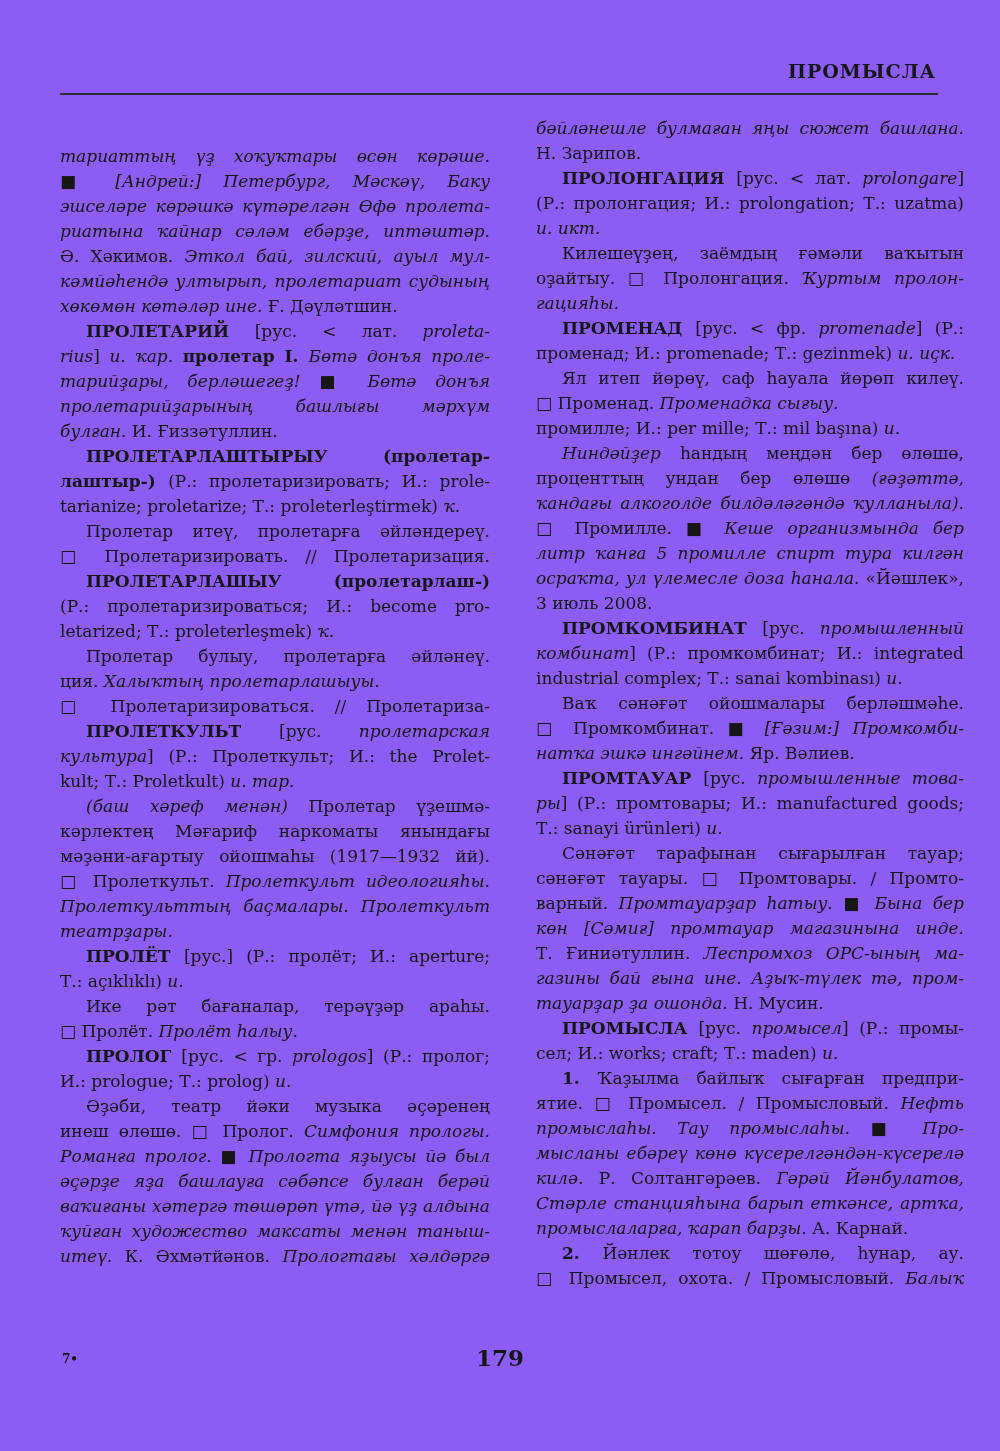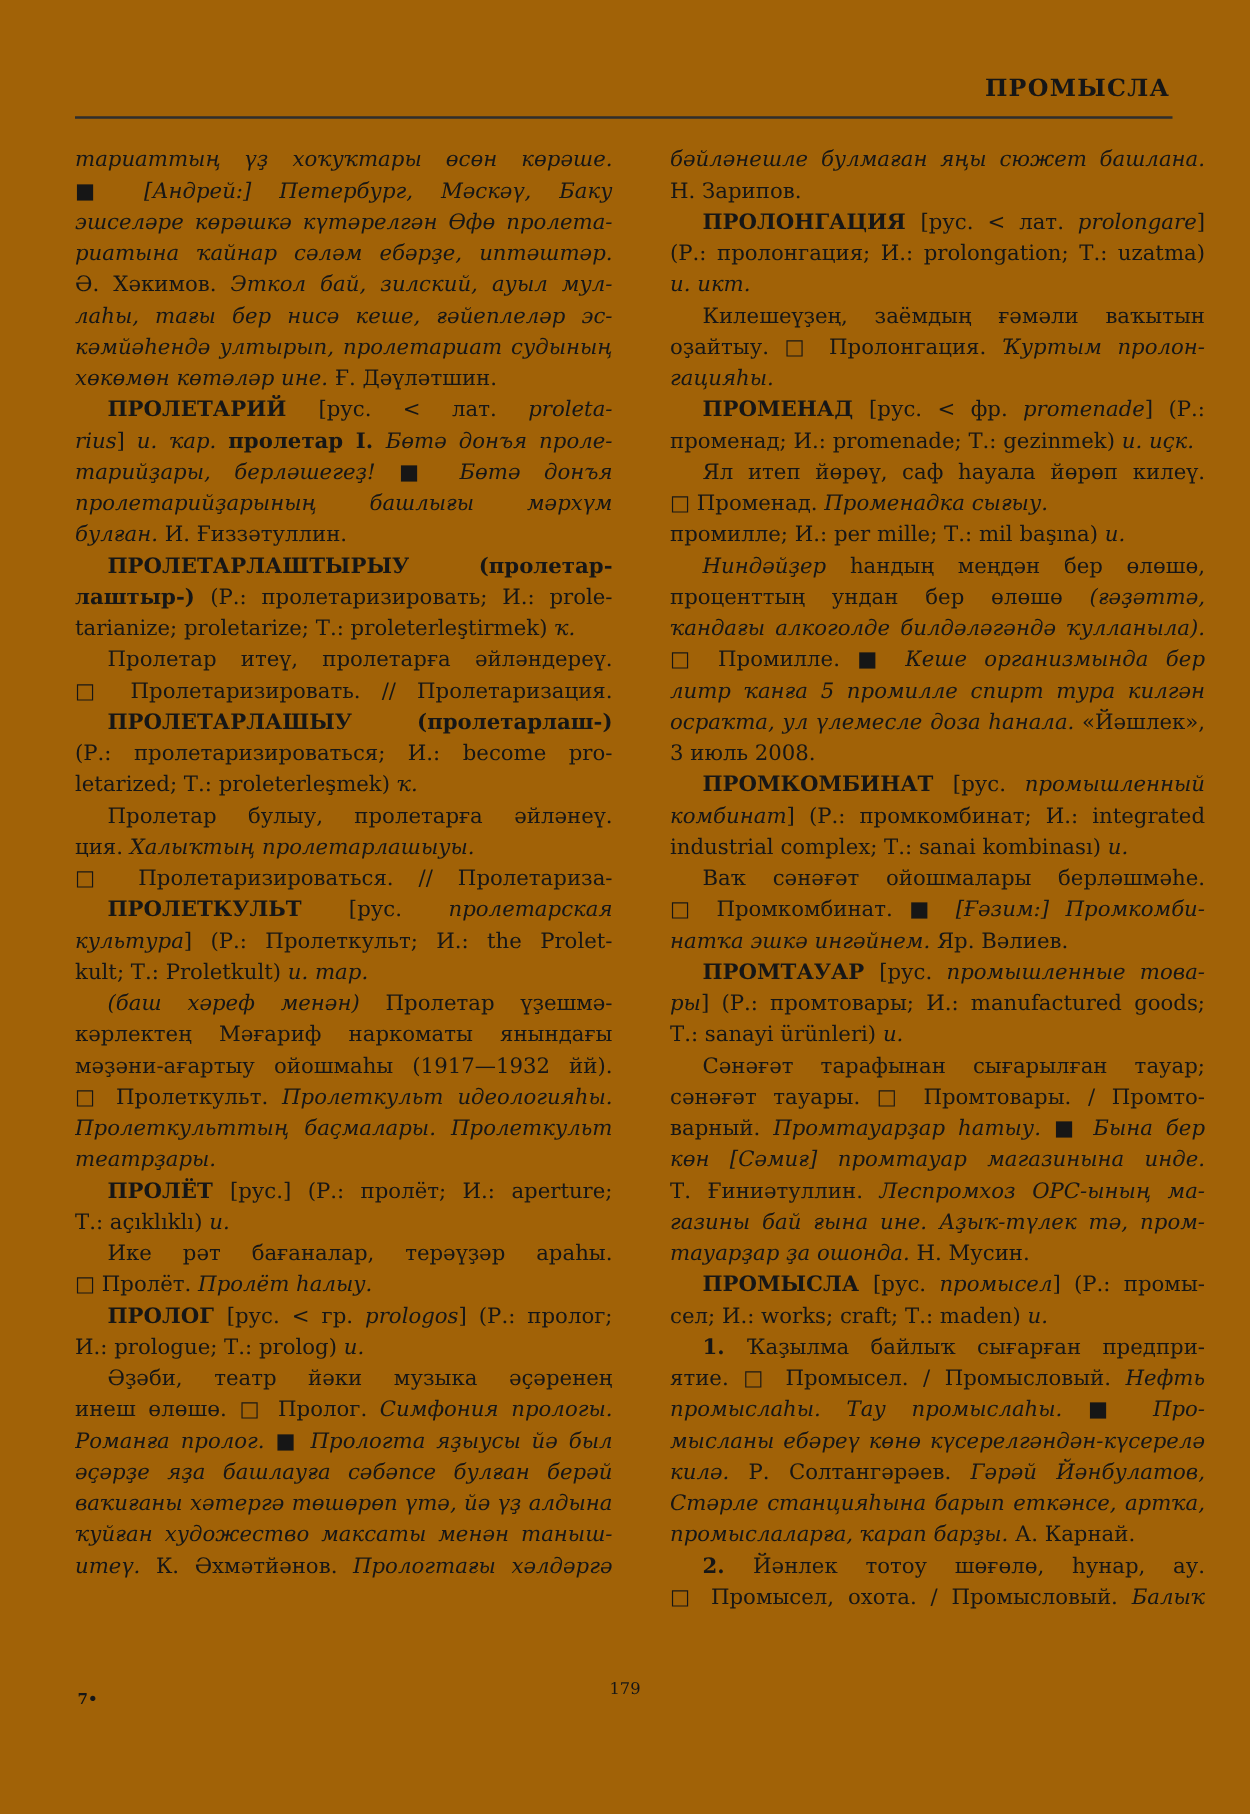--- a/index.html
+++ b/index.html
@@ -1,70 +1,69 @@
 <!DOCTYPE html>
 <html><head>
 <meta charset="utf-8">
 <style>
   html,body { margin:0; padding:0; background:#ffffff; }
   .page {
     position:relative;
     width:1000px; height:1451px;
-    background:#a16207;
+    background:#8b5cf6;
     color:#161616;
     font-family:"DejaVu Serif","Liberation Serif",serif;
     overflow:hidden;
   }
   .running-head {
     position:absolute; top:60px; right:64px;
     font-weight:bold; font-size:19px; letter-spacing:1px;
   }
   .rule {
     position:absolute; top:93px; left:60px; width:878px; height:0;
     border-top:2px solid #2e2e2e;
   }
   .col {
     position:absolute; top:116px; width:430px;
     font-size:17px; line-height:25px;
   }
-  .col.left  { left:60px;  }
+  .col.left  { left:60px;margin-top:28px;  }
   .col.right { left:536px; width:428px; }
   .ln {
     height:25px; overflow:hidden;
     text-align:justify;
     text-align-last:justify;
     -moz-text-align-last:justify;
   }
   .ln.end { text-align-last:left; -moz-text-align-last:left; }
   .ln.ind { text-indent:26px; }
   .r { font-style:normal; }
   .i { font-style:italic; }
   .b { font-weight:700; }
   .sig {
     position:absolute; left:62px; top:1352px;
     font-size:12px; font-weight:bold;
   }
   .pageno {
     position:absolute; top:1344px; left:0; width:100%;
-    text-align:center; font-size:13px;
+    text-align:center; font-size:23px;font-weight:bold;
   }
 </style>
 </head>
 <body>
 
 <div class="page">
   <div class="running-head">ПРОМЫСЛА</div>
   <div class="rule"></div>
   <div id="col-left" class="col left">
       <div class="ln"><span class="i">тариаттың үҙ хоҡуҡтары өсөн көрәше.</span></div>
       <div class="ln"><span class="r">■ </span><span class="i">[Андрей:] Петербург, Мәскәү, Баку</span></div>
       <div class="ln"><span class="i">эшселәре көрәшкә күтәрелгән Өфө пролета-</span></div>
       <div class="ln"><span class="i">риатына ҡайнар сәләм ебәрҙе, иптәштәр.</span></div>
       <div class="ln"><span class="r">Ә. Хәкимов. </span><span class="i">Эткол бай, зилский, ауыл мул-</span></div>
-      <div class="ln"><span class="i">лаһы, тағы бер нисә кеше, ғәйеплеләр эс-</span></div>
       <div class="ln"><span class="i">кәмйәһендә ултырып, пролетариат судының</span></div>
       <div class="ln end"><span class="i">хөкөмөн көтәләр ине. </span><span class="r">Ғ. Дәүләтшин.</span></div>
       <div class="ln ind"><span class="b">ПРОЛЕТАРИЙ </span><span class="r">[рус. &lt; лат. </span><span class="i">proleta-</span></div>
       <div class="ln"><span class="i">rius</span><span class="r">] </span><span class="i">и. ҡар. </span><span class="b">пролетар I. </span><span class="i">Бөтә донъя проле-</span></div>
       <div class="ln"><span class="i">тарийҙары, берләшегеҙ! </span><span class="r">■ </span><span class="i">Бөтә донъя</span></div>
       <div class="ln"><span class="i">пролетарийҙарының башлығы мәрхүм</span></div>
       <div class="ln end"><span class="i">булған. </span><span class="r">И. Ғиззәтуллин.</span></div>
       <div class="ln ind"><span class="b">ПРОЛЕТАРЛАШТЫРЫУ (пролетар-</span></div>
       <div class="ln"><span class="b">лаштыр-) </span><span class="r">(Р.: пролетаризировать; И.: prole-</span></div>
       <div class="ln end"><span class="r">tarianize; proletarize; Т.: proleterleştirmek) </span><span class="i">ҡ.</span></div>

